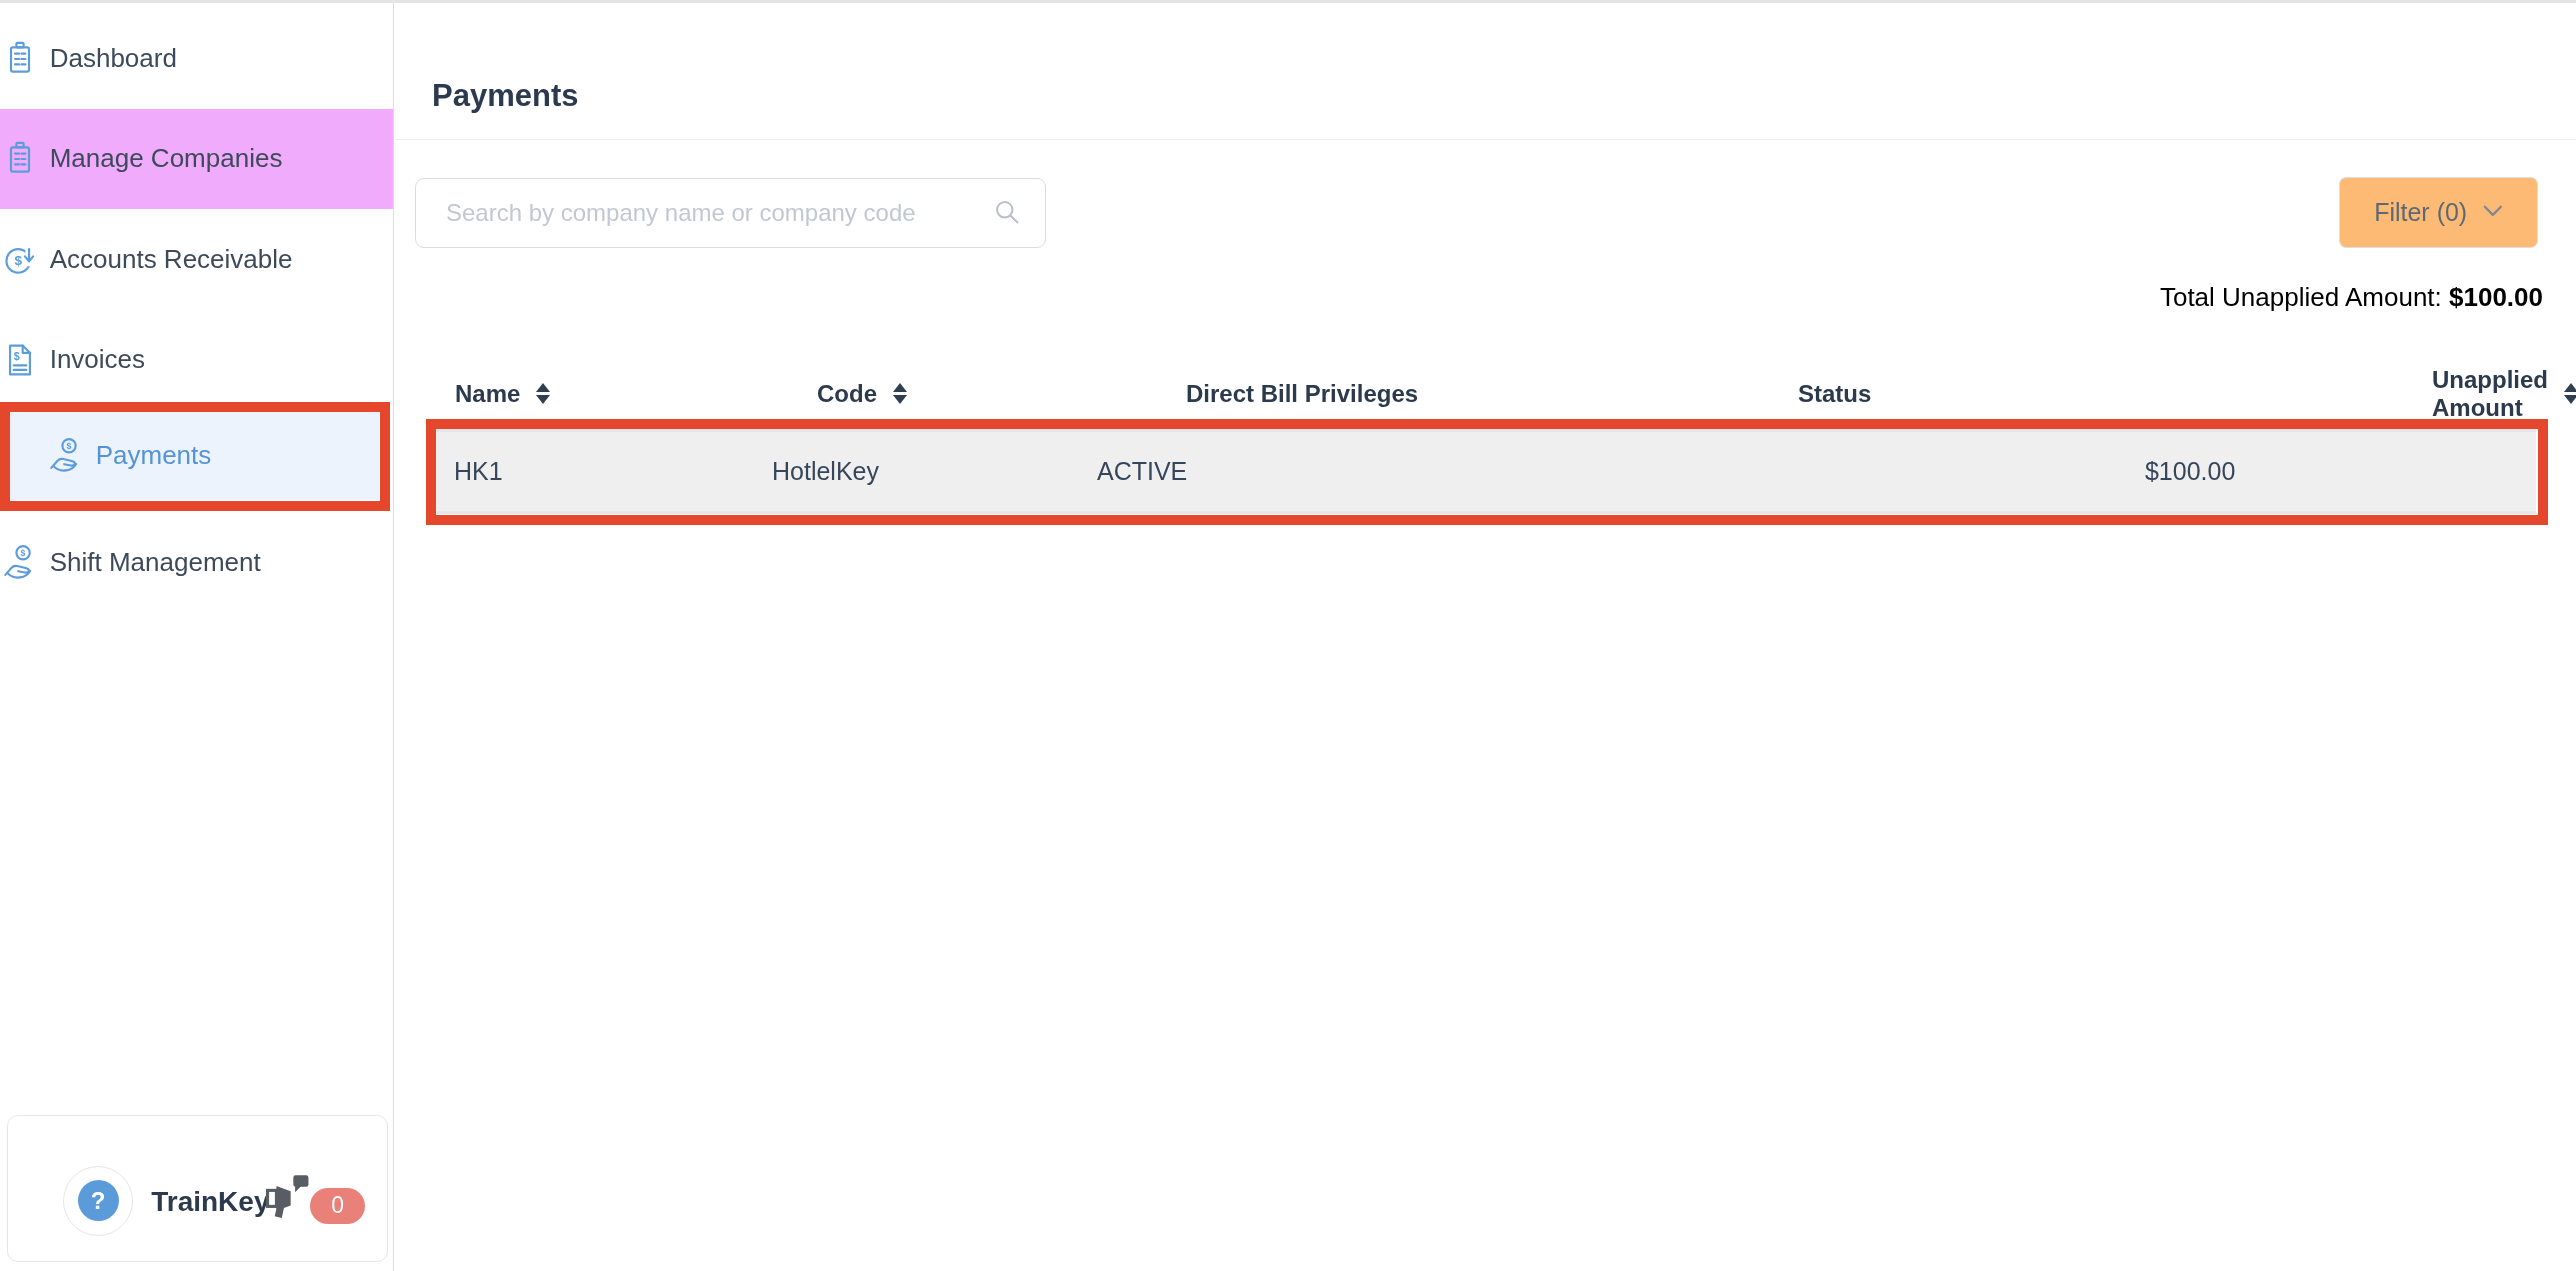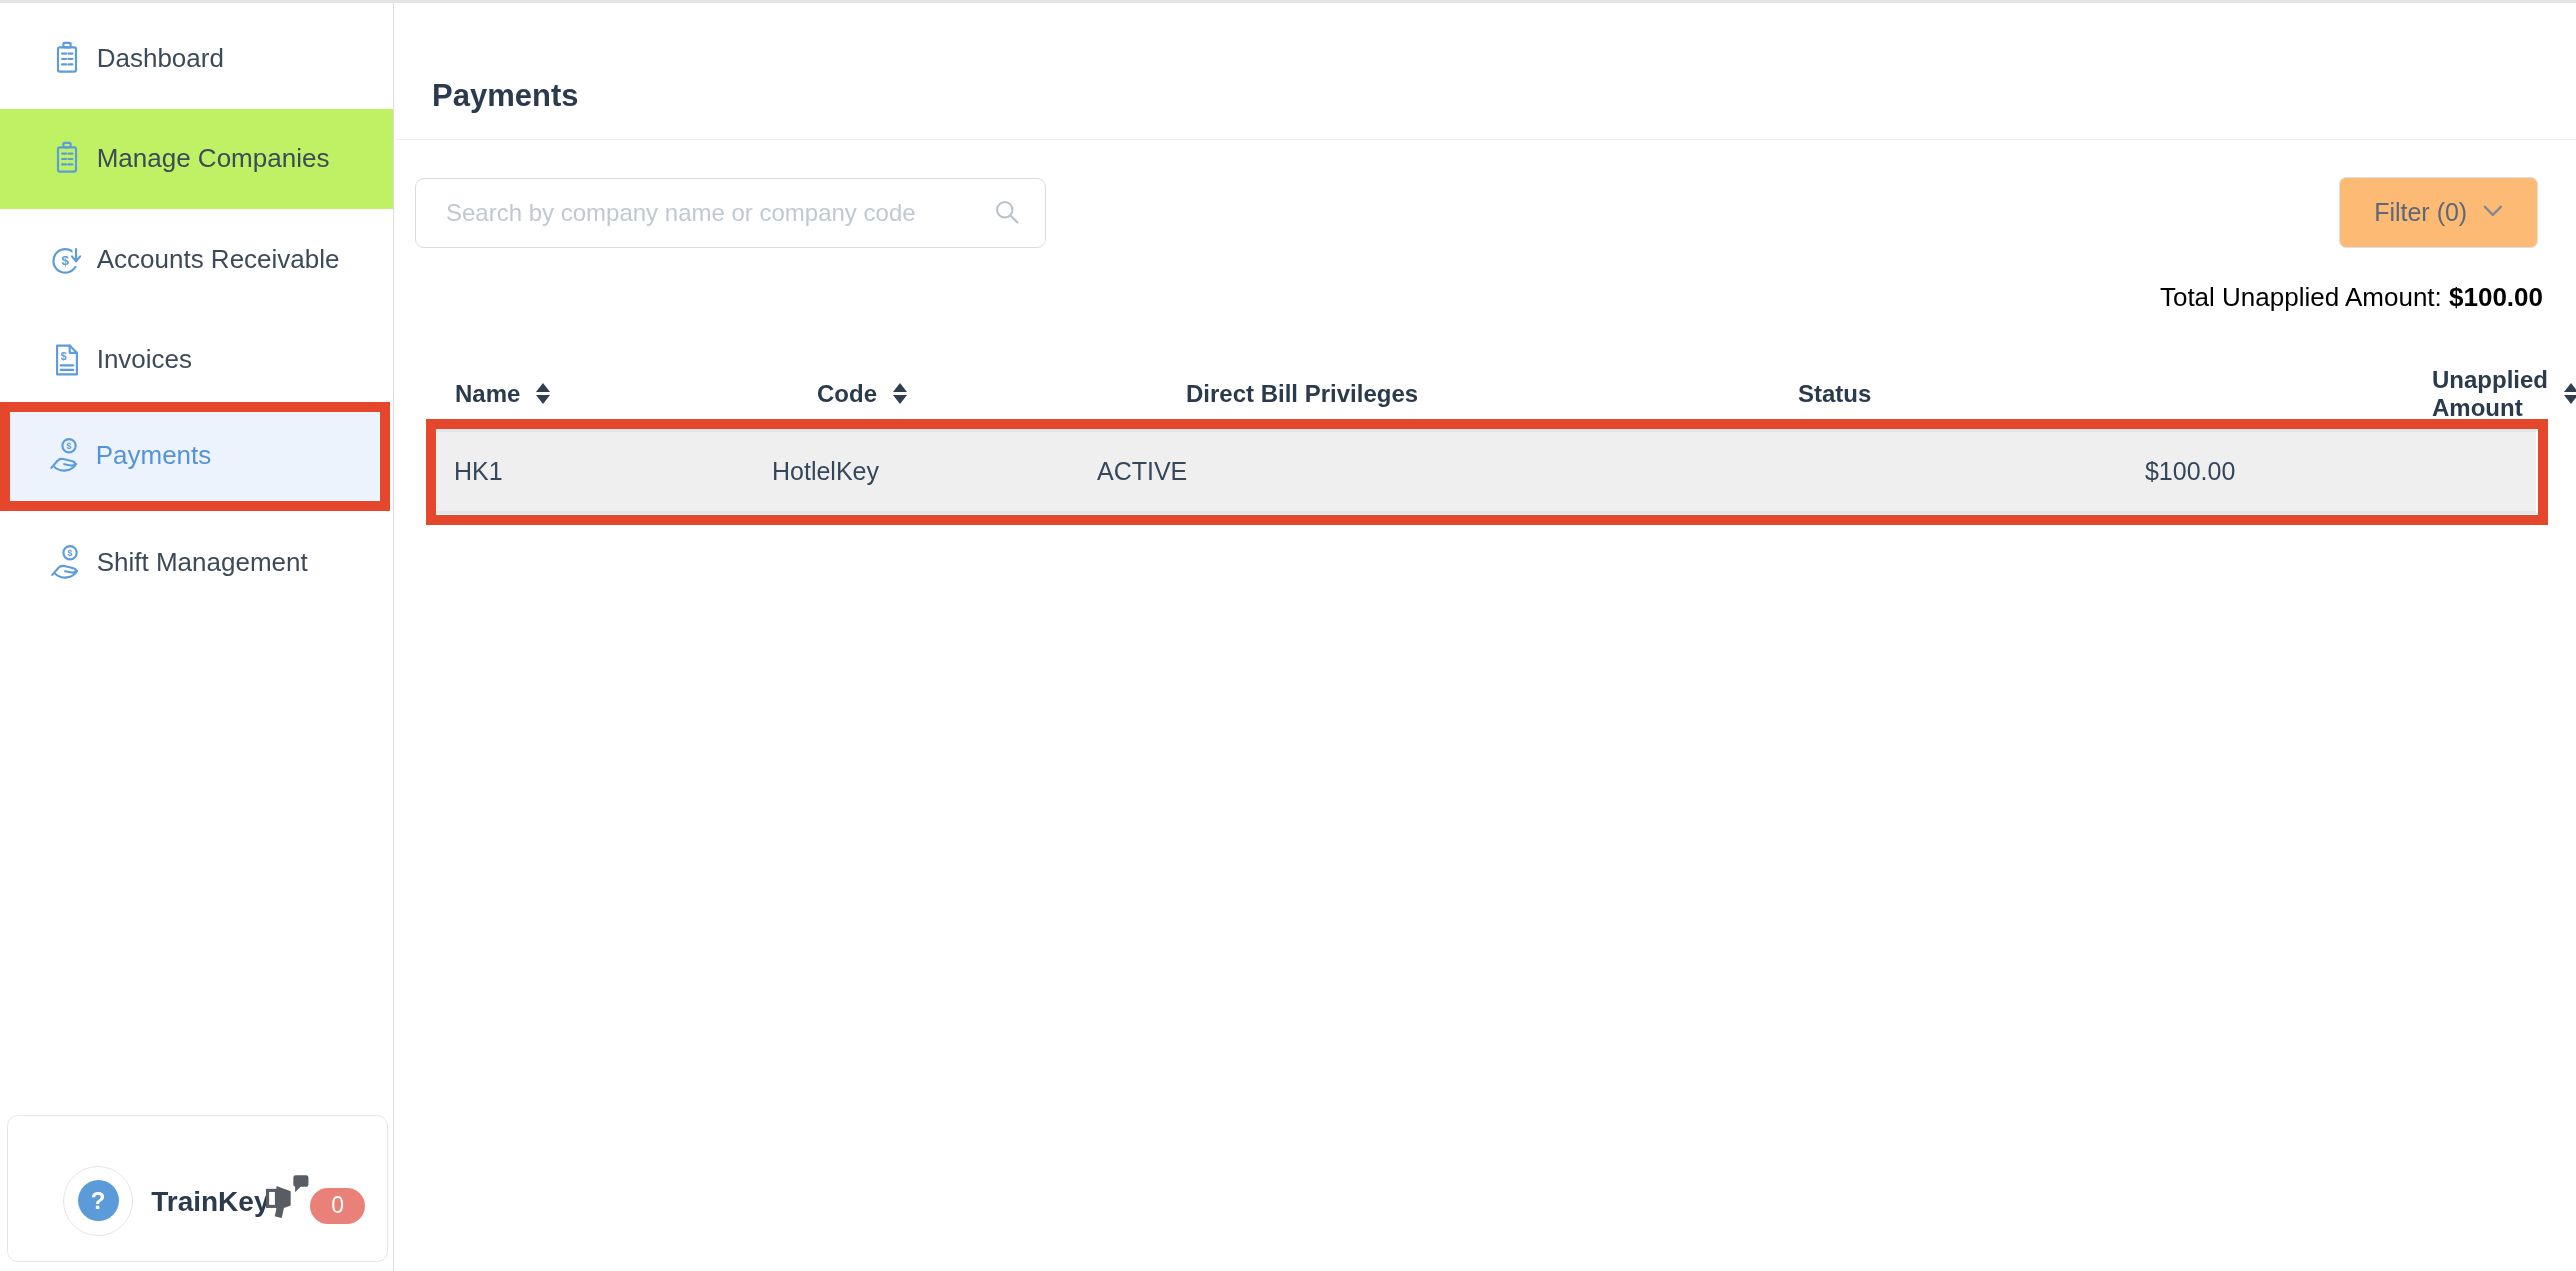--- a/index.html
+++ b/index.html
@@ -5,24 +5,24 @@
   html,body{margin:0;padding:0;background:#fff;}
   #app{
     position:relative;width:2576px;height:1272px;overflow:hidden;background:#ffffff;
     font-family:"Liberation Sans","DejaVu Sans",sans-serif;color:#2c3a4d;
   }
   
   .top-strip{position:absolute;left:0;top:0;width:2576px;height:2.7px;background:#e4e4e4;}
 
   
   .sidebar{position:absolute;left:0;top:2.7px;width:394px;height:1269px;background:#fff;border-right:1.8px solid #dcdcdc;box-sizing:border-box;}
-  .sb-item{position:absolute;left:0;width:393px;height:100px;display:flex;align-items:center;padding-left:47px;box-sizing:border-box;cursor:pointer;}
+  .sb-item{position:absolute;left:0;width:393px;height:100px;display:flex;align-items:center;box-sizing:border-box;cursor:pointer;}
   .sb-item .sb-icon{width:39px;height:39px;flex:0 0 39px;display:flex;align-items:center;justify-content:center;}
   .sb-item .sb-label{margin-left:10.7px;font-size:26px;color:#3d4a5a;}
-  .sb-item.hl{background:#bef264;}
+  .sb-item.hl{background:#f0abfc;}
   .sb-item.sel .sb-label{color:#5494d6;}
   svg.icn{stroke:#5d9cdb;fill:none;stroke-width:2.4;stroke-linecap:round;stroke-linejoin:round;}
   svg.icn text{stroke:none;fill:#5d9cdb;font-family:"Liberation Sans",sans-serif;}
 
   
   .annotation{position:absolute;border:10.7px solid #e5472c;box-sizing:border-box;}
   .annotation.sb-ann{left:0;top:399px;width:390px;height:109px;}
   .sb-ann .sb-item{position:relative;width:369px;height:88px;padding-left:36px;background:#edf3fc;}
 
   

